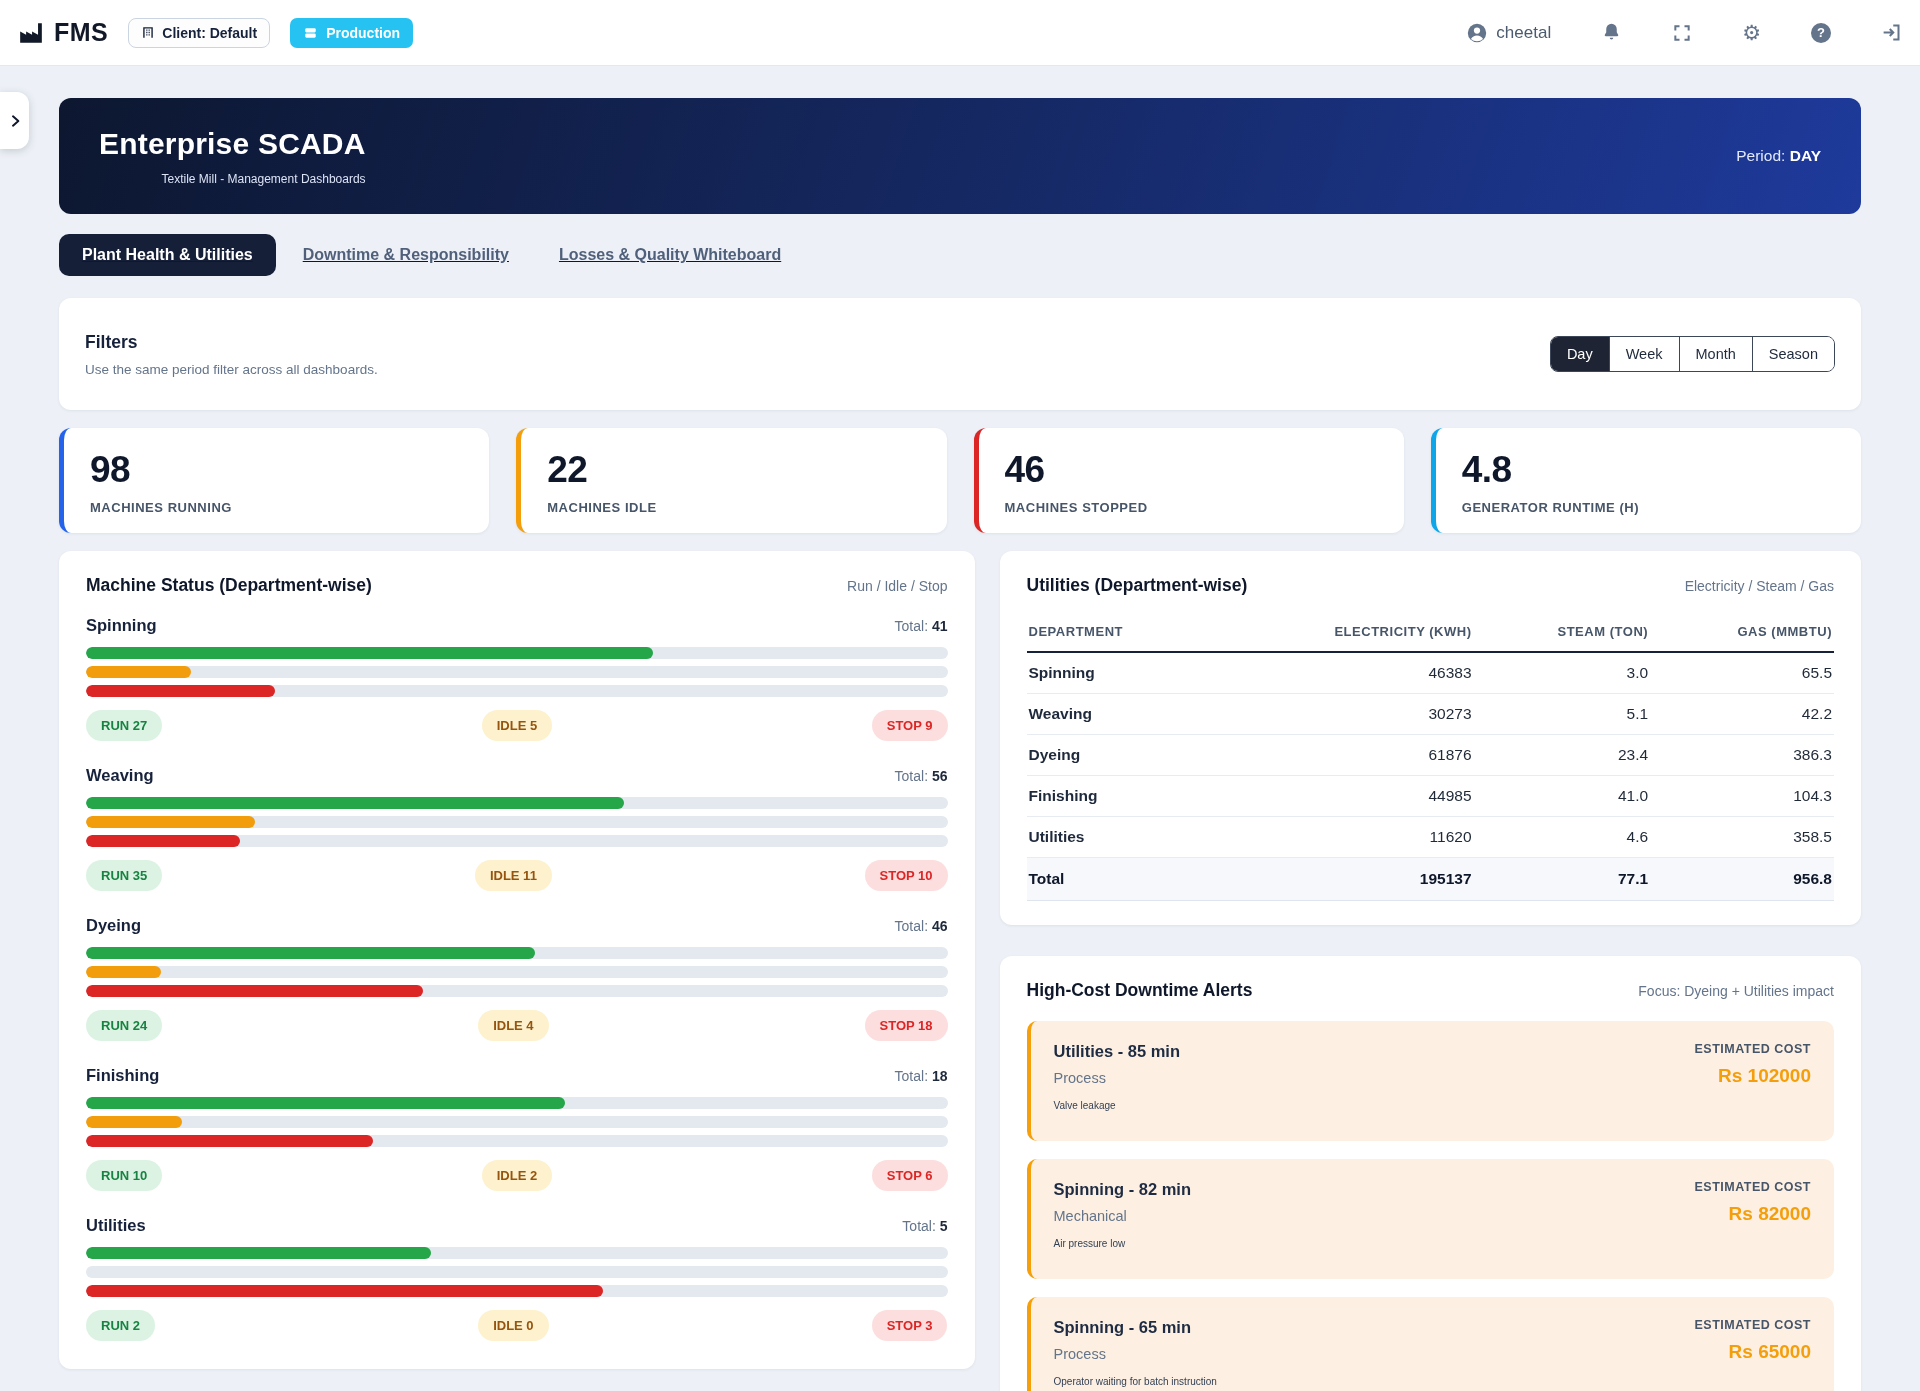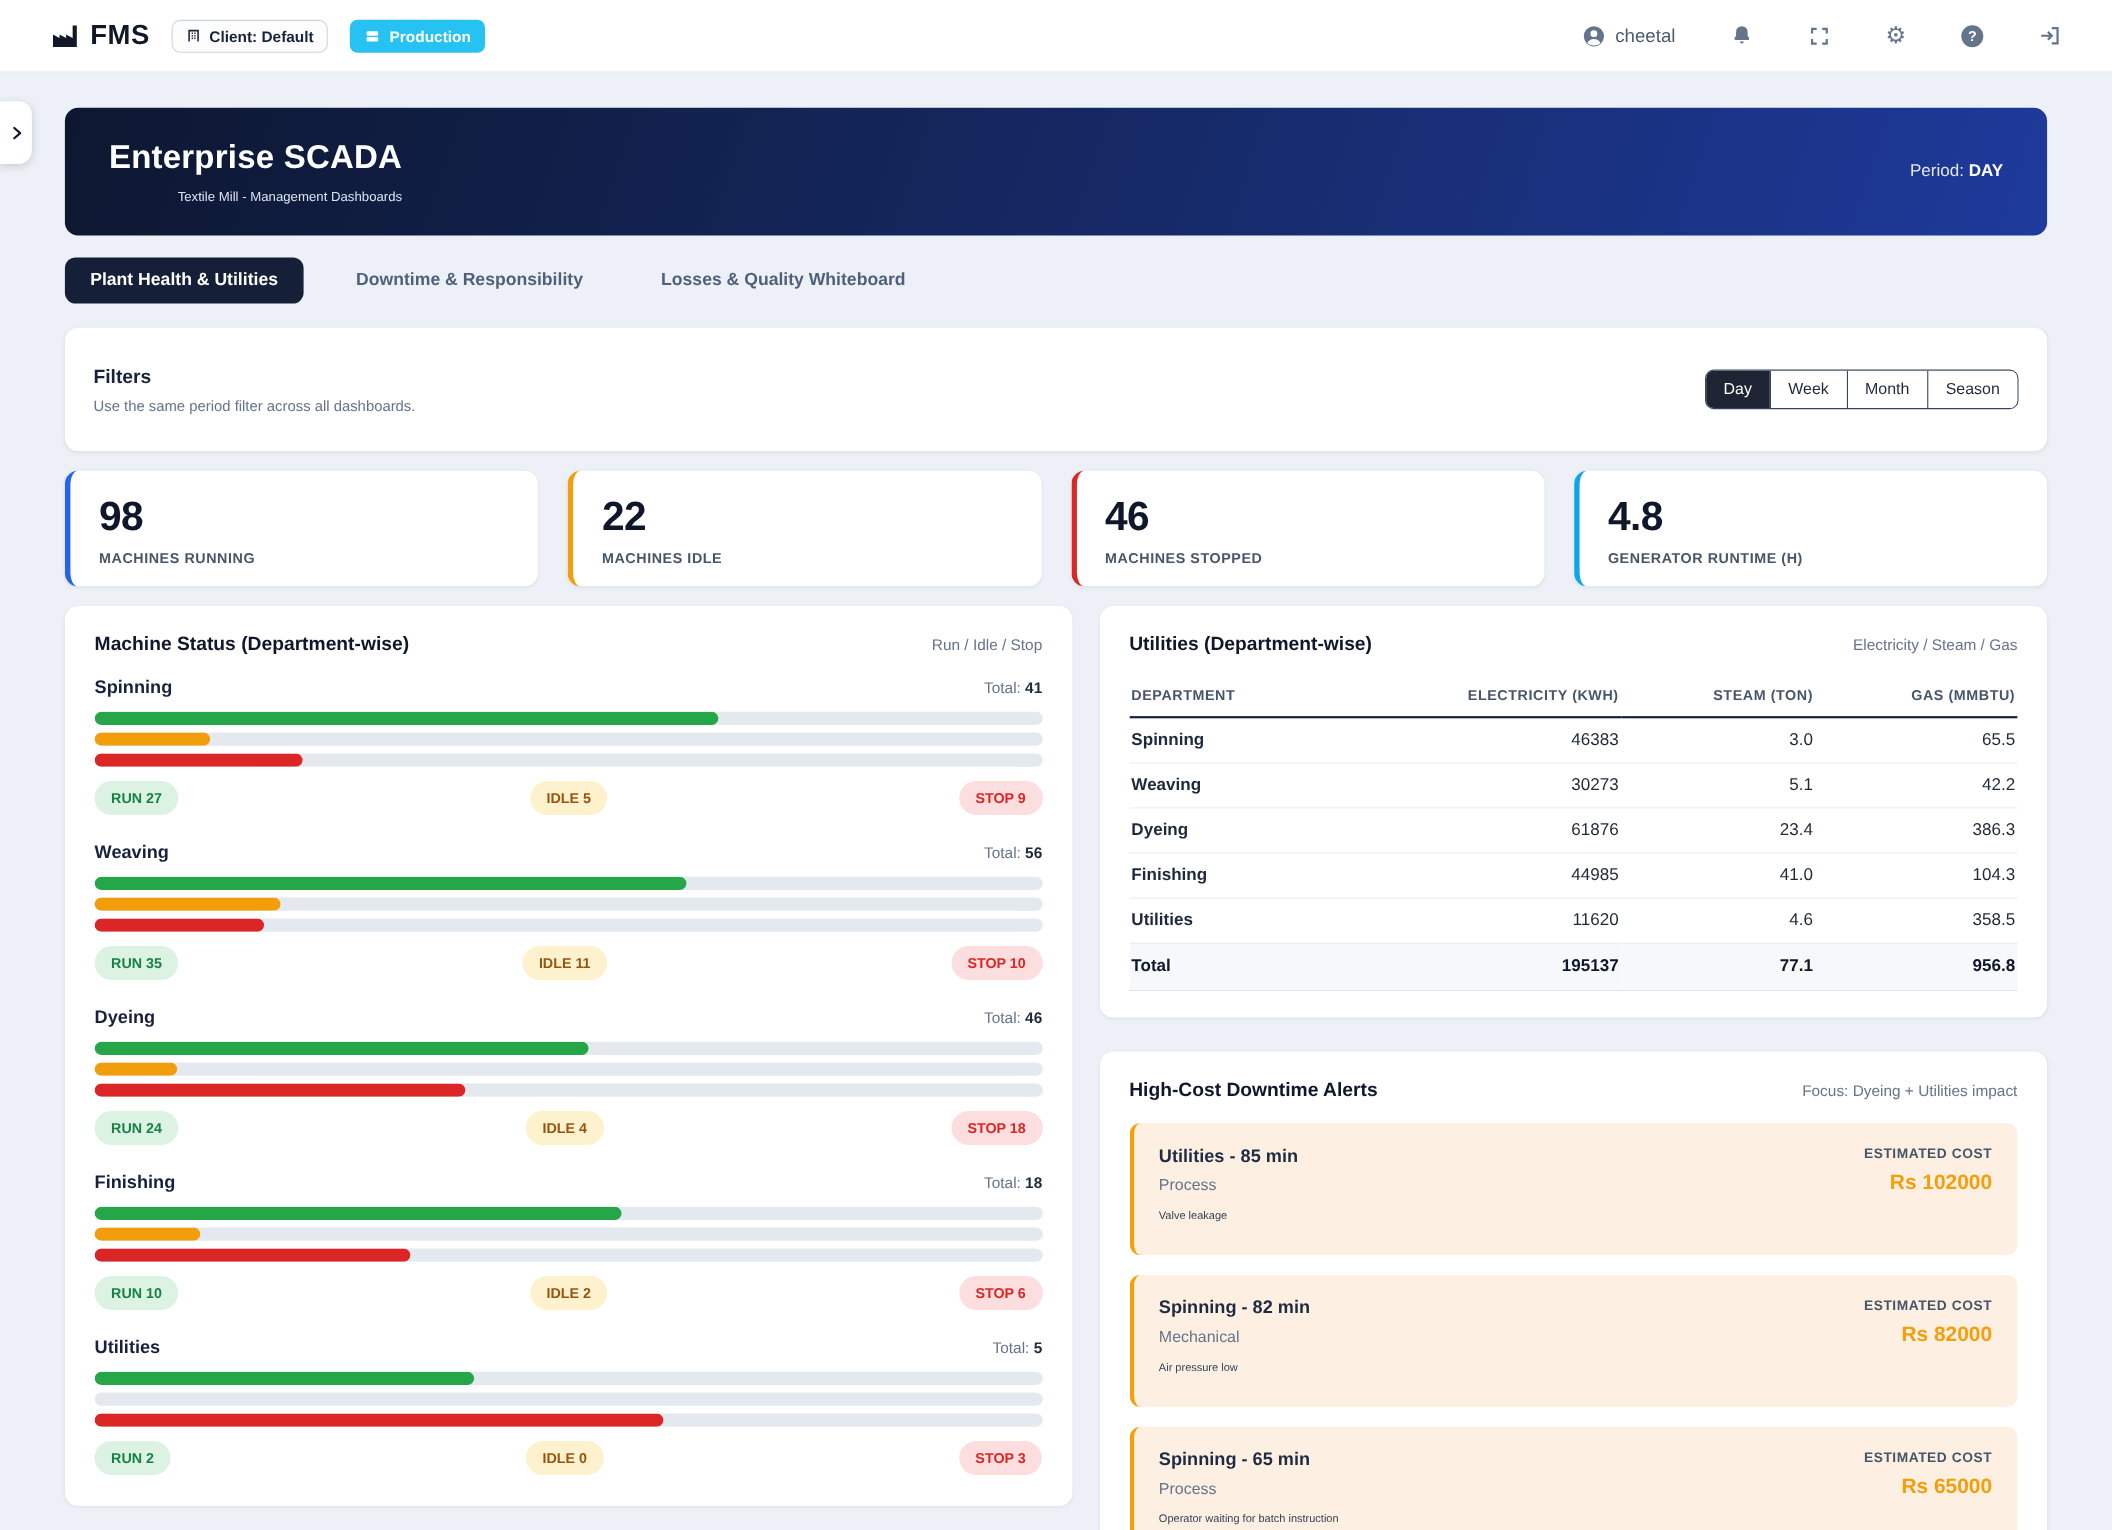--- a/index.html
+++ b/index.html
@@ -8,21 +8,21 @@
     font-family: "Liberation Sans", sans-serif;
     background:#edf1f7;
     color:#0f172a;
   }
   .page { width:1920px; min-height:1391px; position:relative; overflow:hidden; }
 
   
   .navbar {
     height:66px; background:#ffffff; border-bottom:1px solid #e2e8f0;
     display:flex; align-items:center; justify-content:space-between;
-    padding:0 46px; position:relative; z-index:5;
+    padding:0 18px; position:relative; z-index:5;
   }
   .nav-left { display:flex; align-items:center; gap:20px; }
   .brand { display:flex; align-items:center; gap:10px; font-size:25px; font-weight:800; color:#111827; letter-spacing:.5px; }
   .badge-client {
     display:flex; align-items:center; gap:7px; border:1px solid #cbd5e1; background:#fdfdfe;
     border-radius:8px; padding:6px 12px; font-weight:700; font-size:14px; color:#16213b;
   }
   .badge-prod {
     display:flex; align-items:center; gap:8px; background:#25c2f2; color:#fff;
     border-radius:7px; padding:7px 13px; font-weight:700; font-size:14px;
@@ -54,21 +54,21 @@
     background:linear-gradient(108deg,#0d1730 0%, #14265c 45%, #1e3a9b 100%);
     color:#fff; display:flex; align-items:center; justify-content:space-between;
     padding:0 40px;
   }
   .banner-title { font-size:30px; font-weight:700; margin:0 0 11px; letter-spacing:.2px; }
   .banner-sub { font-size:12px; color:#dbe3f5;text-align:right; }
   .period { font-size:15.5px; color:#e3e9fa; }
   .period b { color:#fff; font-weight:800; }
 
   
-  .tabs { display:flex; gap:25px; margin:20px 59px 0; }
+  .tabs { display:flex; gap:4px; margin:20px 59px 0;text-decoration:underline; }
   .tab { border:none; background:transparent; color:#51607a; font-family:inherit;
          font-weight:700; font-size:16px; padding:12px 23px; border-radius:10px; cursor:pointer; }
   .tab.active { background:#151f38; color:#fff; }
 
   
   .filters-card {
     margin:22px 59px 0; background:#fff; border-radius:12px; padding:19px 26px;
     display:flex; justify-content:space-between; align-items:center;
     box-shadow:0 1px 3px rgba(15,23,42,.07); height:112px;
   }

